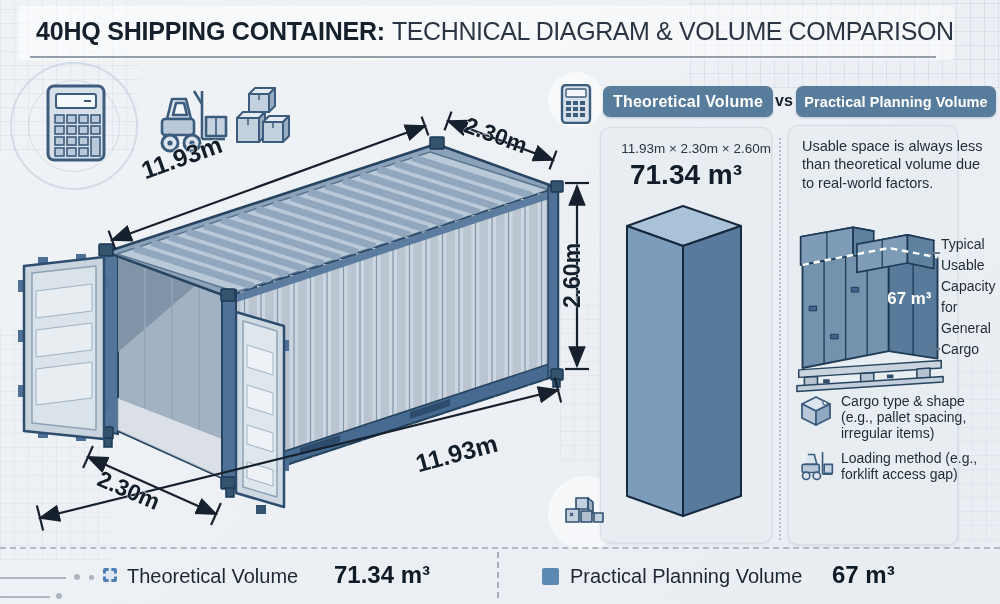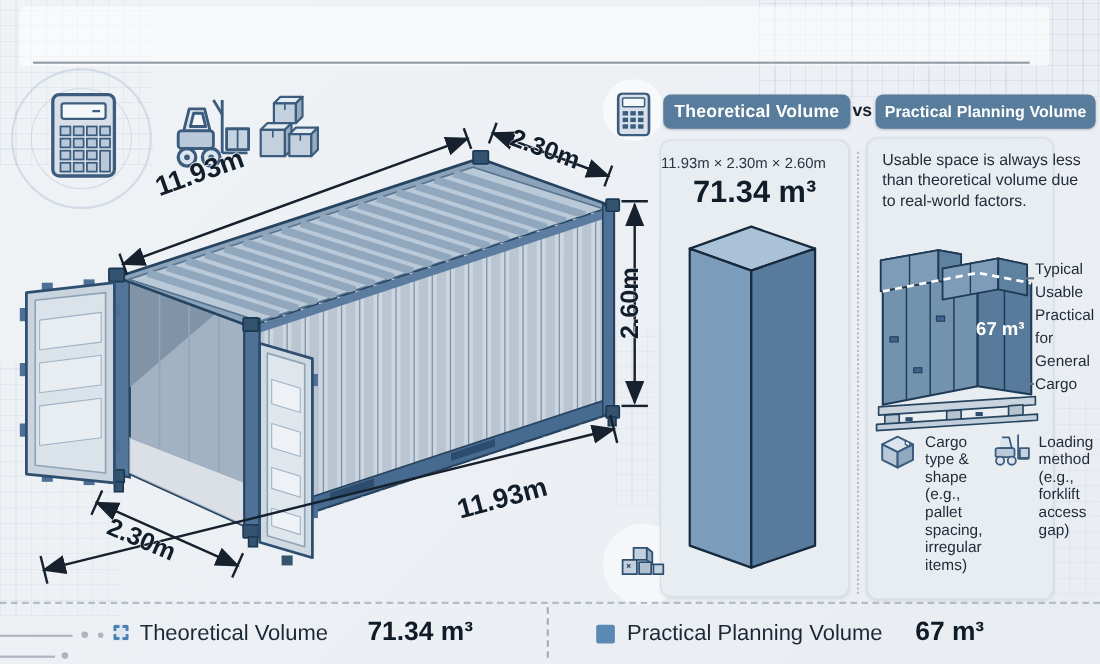--- a/index.html
+++ b/index.html
@@ -42,33 +42,33 @@
   .panel-practical{left:788px;top:125px;width:170px;height:420px;}
   .dotted-divider{position:absolute;left:779px;top:138px;height:402px;border-left:2px dotted #b6c0cc;}
 
   .badge{position:absolute;height:31px;display:flex;align-items:center;justify-content:center;
     background:#587c9b;color:#fff;font-weight:700;border-radius:7px;
     box-shadow:0 1px 2px rgba(30,50,80,.25);}
   .badge-theoretical{left:603px;top:86px;width:170px;font-size:16px;letter-spacing:.2px;}
   .badge-practical{left:796px;top:86px;width:200px;font-size:14.5px;letter-spacing:.1px;}
   .vs{position:absolute;left:775px;top:92px;font-size:16px;font-weight:700;color:#16202c;}
 
-  .theo-dims{position:absolute;left:0;top:13px;width:100%;text-align:left;
+  .theo-dims{position:absolute;left:0;top:13px;width:100%;text-align:right;
     font-size:13.5px;font-weight:500;color:#2b3644;}
   .theo-volume{position:absolute;left:0;top:31px;width:100%;text-align:center;
     font-size:28px;font-weight:700;color:#121d2a;}
 
   .prac-note{position:absolute;left:13px;top:11px;width:186px;font-size:14.5px;
     line-height:1.26;color:#222d3a;}
   .prac-caption{position:absolute;left:152px;top:108px;width:58px;font-size:14px;
     line-height:1.5;color:#1f2a37;}
   .caption-tick{position:absolute;width:9px;height:2px;background:#64778b;}
 
   .factors{position:absolute;left:9px;top:266px;width:196px;display:flex;
-    flex-direction:row;gap:7px;}
+    flex-direction:column;gap:7px;}
   .factor{display:flex;gap:7px;align-items:flex-start;}
   .factor .ficon{flex:0 0 36px;}
   .factor .ftext{font-size:14px;line-height:1.14;color:#1f2a37;padding-top:2px;}
 
   
   .legend-dash-top{position:absolute;left:0;top:547px;width:1000px;border-top:2px dashed #b2bcc7;}
   .legend-label{position:absolute;font-size:20px;color:#1c2734;white-space:nowrap;}
   .legend-value{position:absolute;font-size:24px;font-weight:700;color:#101b28;white-space:nowrap;}
   .legend-swatch-theo{position:absolute;left:103px;top:568px;width:14px;height:14px;
     border:3px dashed #4b81b6;border-radius:2px;background:rgba(120,160,205,.10);}
@@ -87,20 +87,23 @@
   <div class="grid-patch" style="left:0;top:0;width:140px;height:150px;opacity:.7;"></div>
   <div class="grid-patch" style="left:0;top:330px;width:110px;height:230px;opacity:.55;"></div>
   <div class="grid-patch" style="left:560px;top:300px;width:90px;height:160px;opacity:.5;"></div>
   <div class="grid-patch" style="left:930px;top:360px;width:70px;height:180px;opacity:.6;"></div>
   <div class="faint-circle" style="left:10px;top:62px;width:128px;height:128px;border:2px solid rgba(150,170,200,.30);"></div>
   <div class="faint-circle" style="left:28px;top:80px;width:92px;height:92px;border:1px solid rgba(150,170,200,.30);"></div>
   <div class="faint-circle" style="left:548px;top:476px;width:74px;height:74px;background:rgba(255,255,255,.55);"></div>
   <div class="faint-circle" style="left:548px;top:72px;width:56px;height:56px;background:rgba(255,255,255,.6);"></div>
 
   <div class="title-panel"></div>
+  <div class="title">
+    <span class="strong">40HQ SHIPPING CONTAINER:</span><span class="rest">TECHNICAL DIAGRAM &amp; VOLUME COMPARISON</span>
+  </div>
   <div class="title-rule"></div>
 
   <svg style="position:absolute;left:44px;top:84px;" width="64" height="78" viewBox="0 0 64 78">
     <rect x="4" y="2" width="56" height="74" rx="6" fill="#d8e1ea" stroke="#3c5c7e" stroke-width="3"></rect>
     <rect x="12" y="10" width="40" height="14" rx="2" fill="#f5f8fb" stroke="#3c5c7e" stroke-width="2"></rect>
     <line x1="40" y1="17" x2="47" y2="17" stroke="#3c5c7e" stroke-width="2"></line>
     <g fill="#b9c9da" stroke="#3c5c7e" stroke-width="1.6">
       <rect x="11" y="31" width="9" height="8"></rect>
         <rect x="23" y="31" width="9" height="8"></rect>
         <rect x="35" y="31" width="9" height="8"></rect>
@@ -393,21 +396,21 @@
         <line x1="34" y1="41" x2="34" y2="71" stroke-width="1.3"></line>
         <polygon points="66,54 120,44 148,50 94,60" fill="#abc2d6"></polygon>
         <polygon points="66,54 66,84 120,74 120,44" fill="#7e9cb8"></polygon>
         <polygon points="120,44 148,50 148,80 120,74" fill="#5f81a0"></polygon>
         <line x1="93" y1="49" x2="93" y2="79" stroke-width="1.3"></line>
       </g>
       <polyline points="8,76 100,58 152,68" fill="none" stroke="#ffffff" stroke-width="2.6" stroke-dasharray="7,5"></polyline>
       <text x="122" y="118" text-anchor="middle" font-size="18" font-weight="bold" fill="#ffffff" font-family="Liberation Sans, sans-serif">67 m³</text>
     </svg>
 
-    <div class="prac-caption">Typical Usable Practical for General Cargo</div>
+    <div class="prac-caption">Typical Usable Capacity for General Cargo</div>
     <div class="caption-tick" style="left:142px;top:126px;"></div>
     <div class="caption-tick" style="left:142px;top:222px;"></div>
 
     <div class="factors">
       <div class="factor">
         <svg class="ficon" width="36" height="36" viewBox="0 0 36 36">
           <g stroke="#3c5c7e" stroke-width="1.8" stroke-linejoin="round">
             <polygon points="4,12 18,5 32,12 18,19" fill="#dce5ee"></polygon>
             <polygon points="4,12 18,19 18,33 4,26" fill="#b9c9da"></polygon>
             <polygon points="18,19 32,12 32,26 18,33" fill="#8fa9c2"></polygon>

